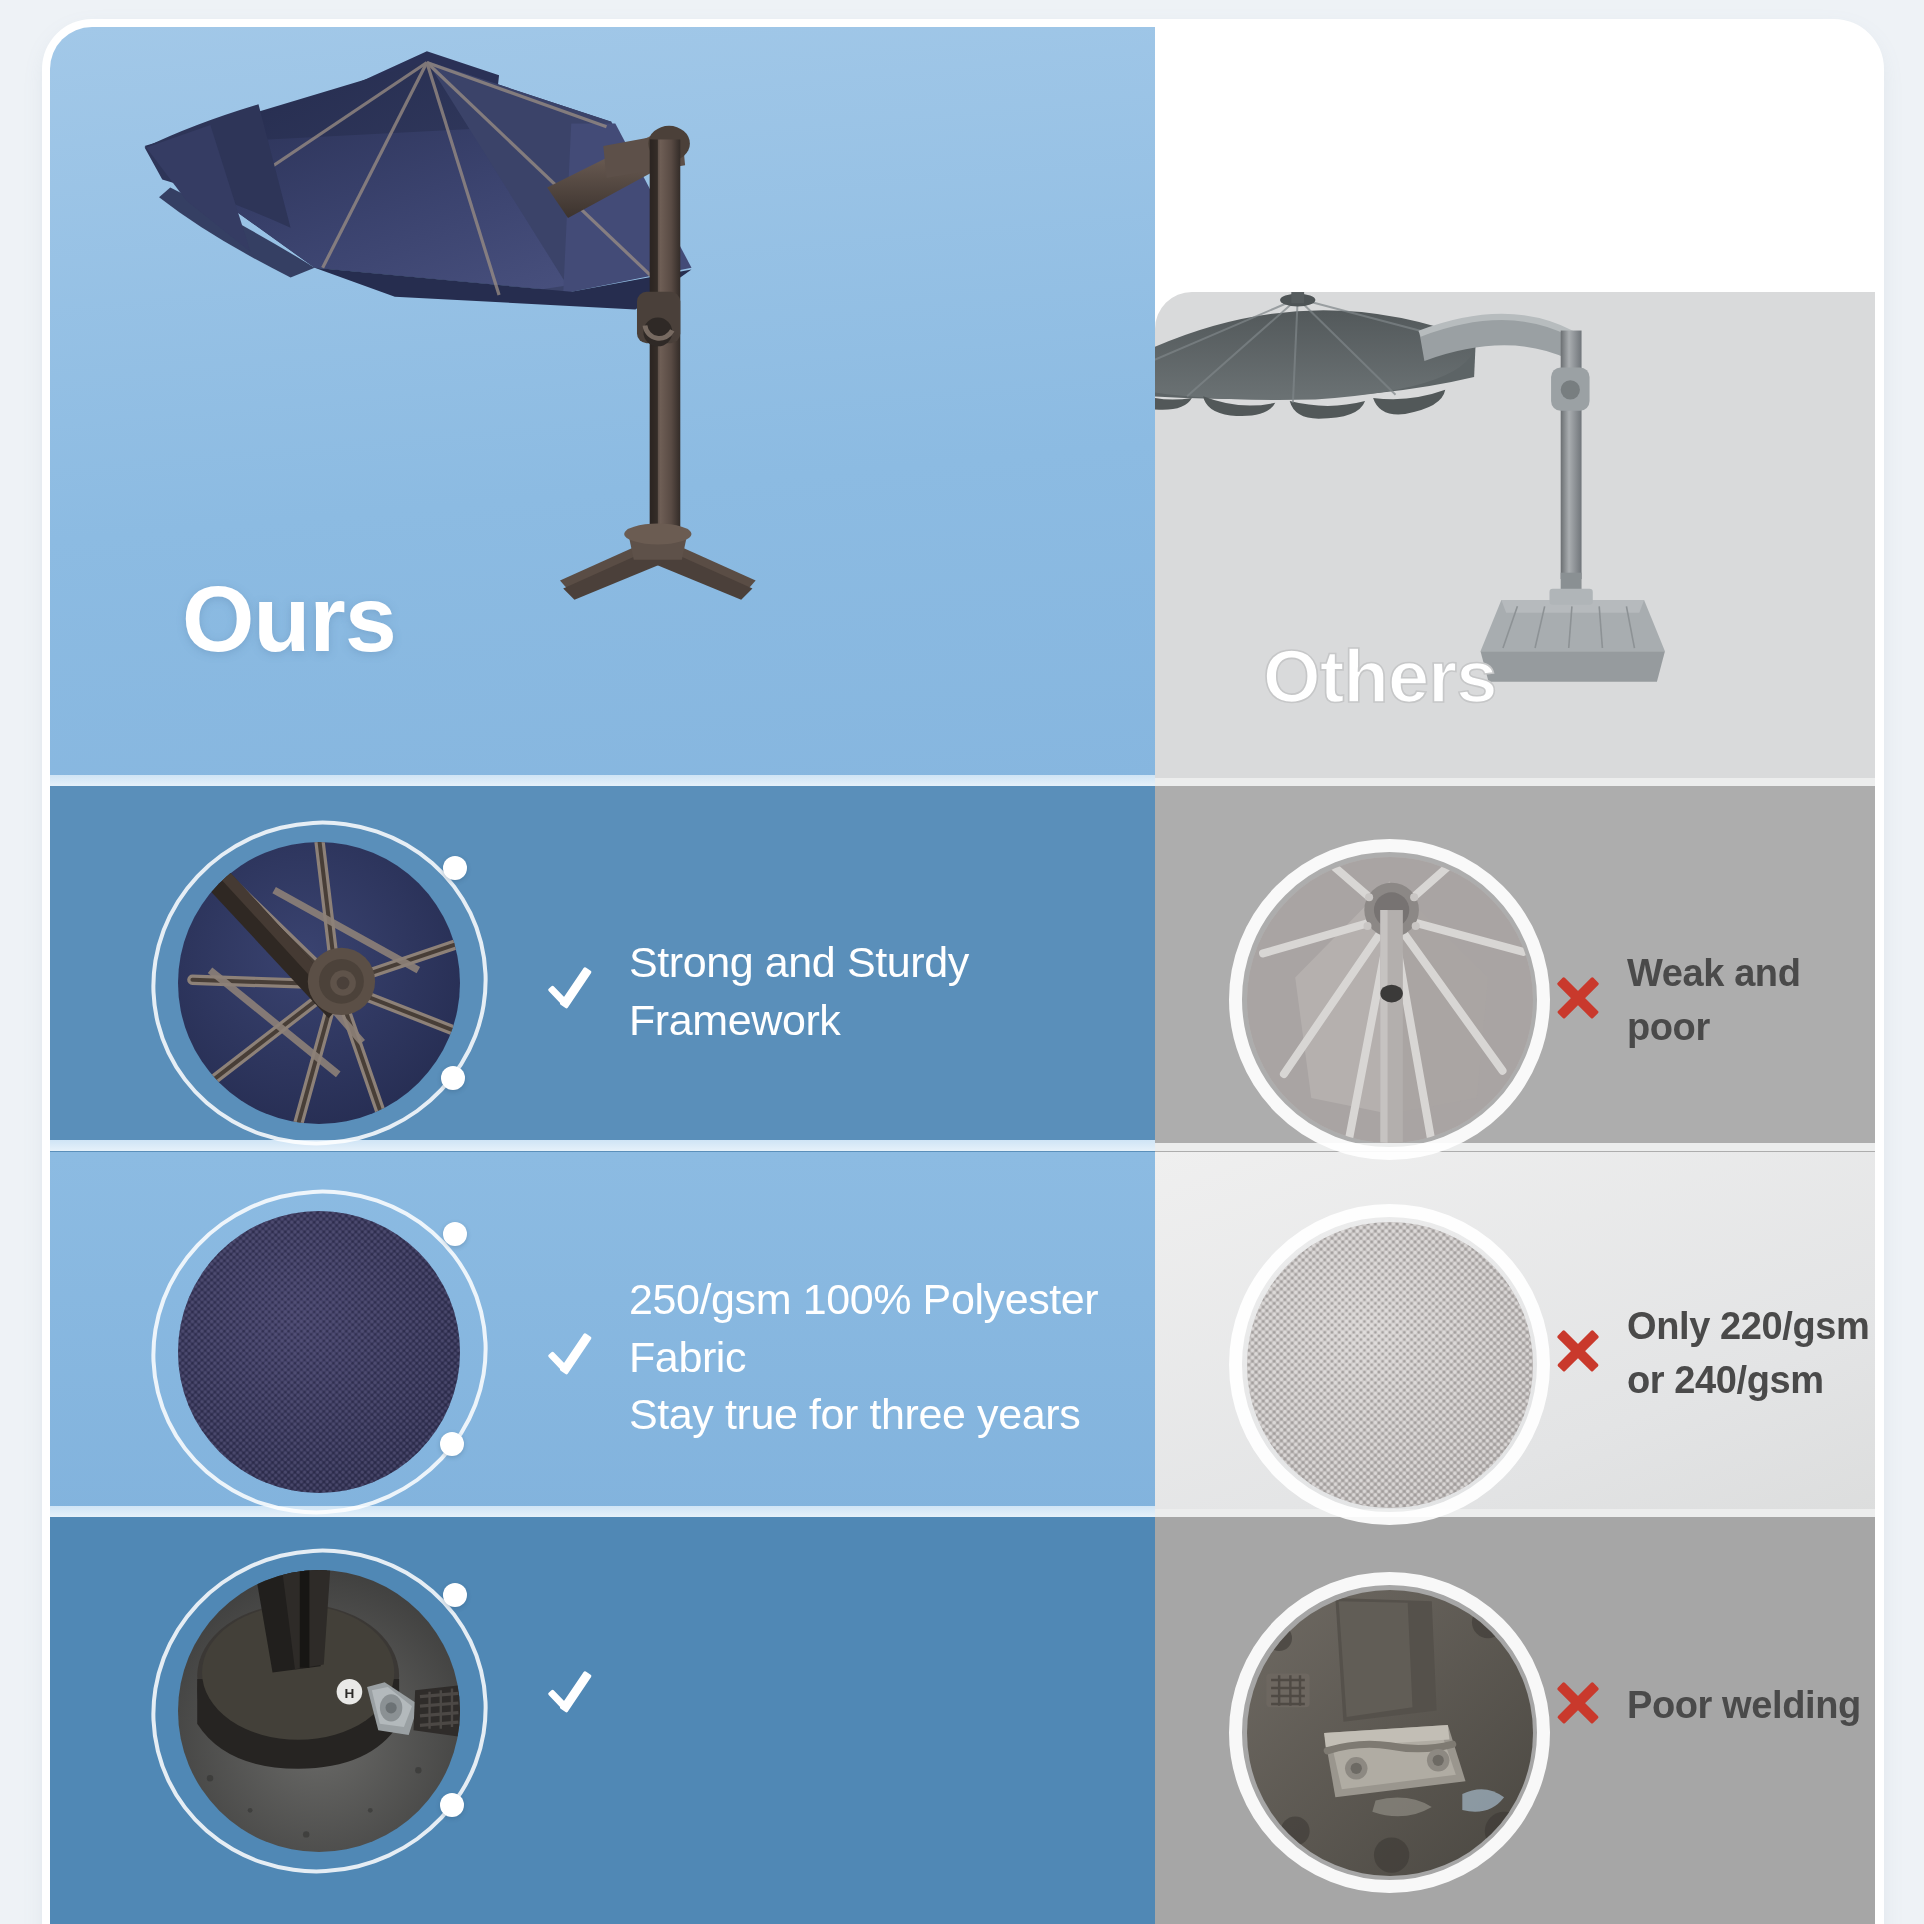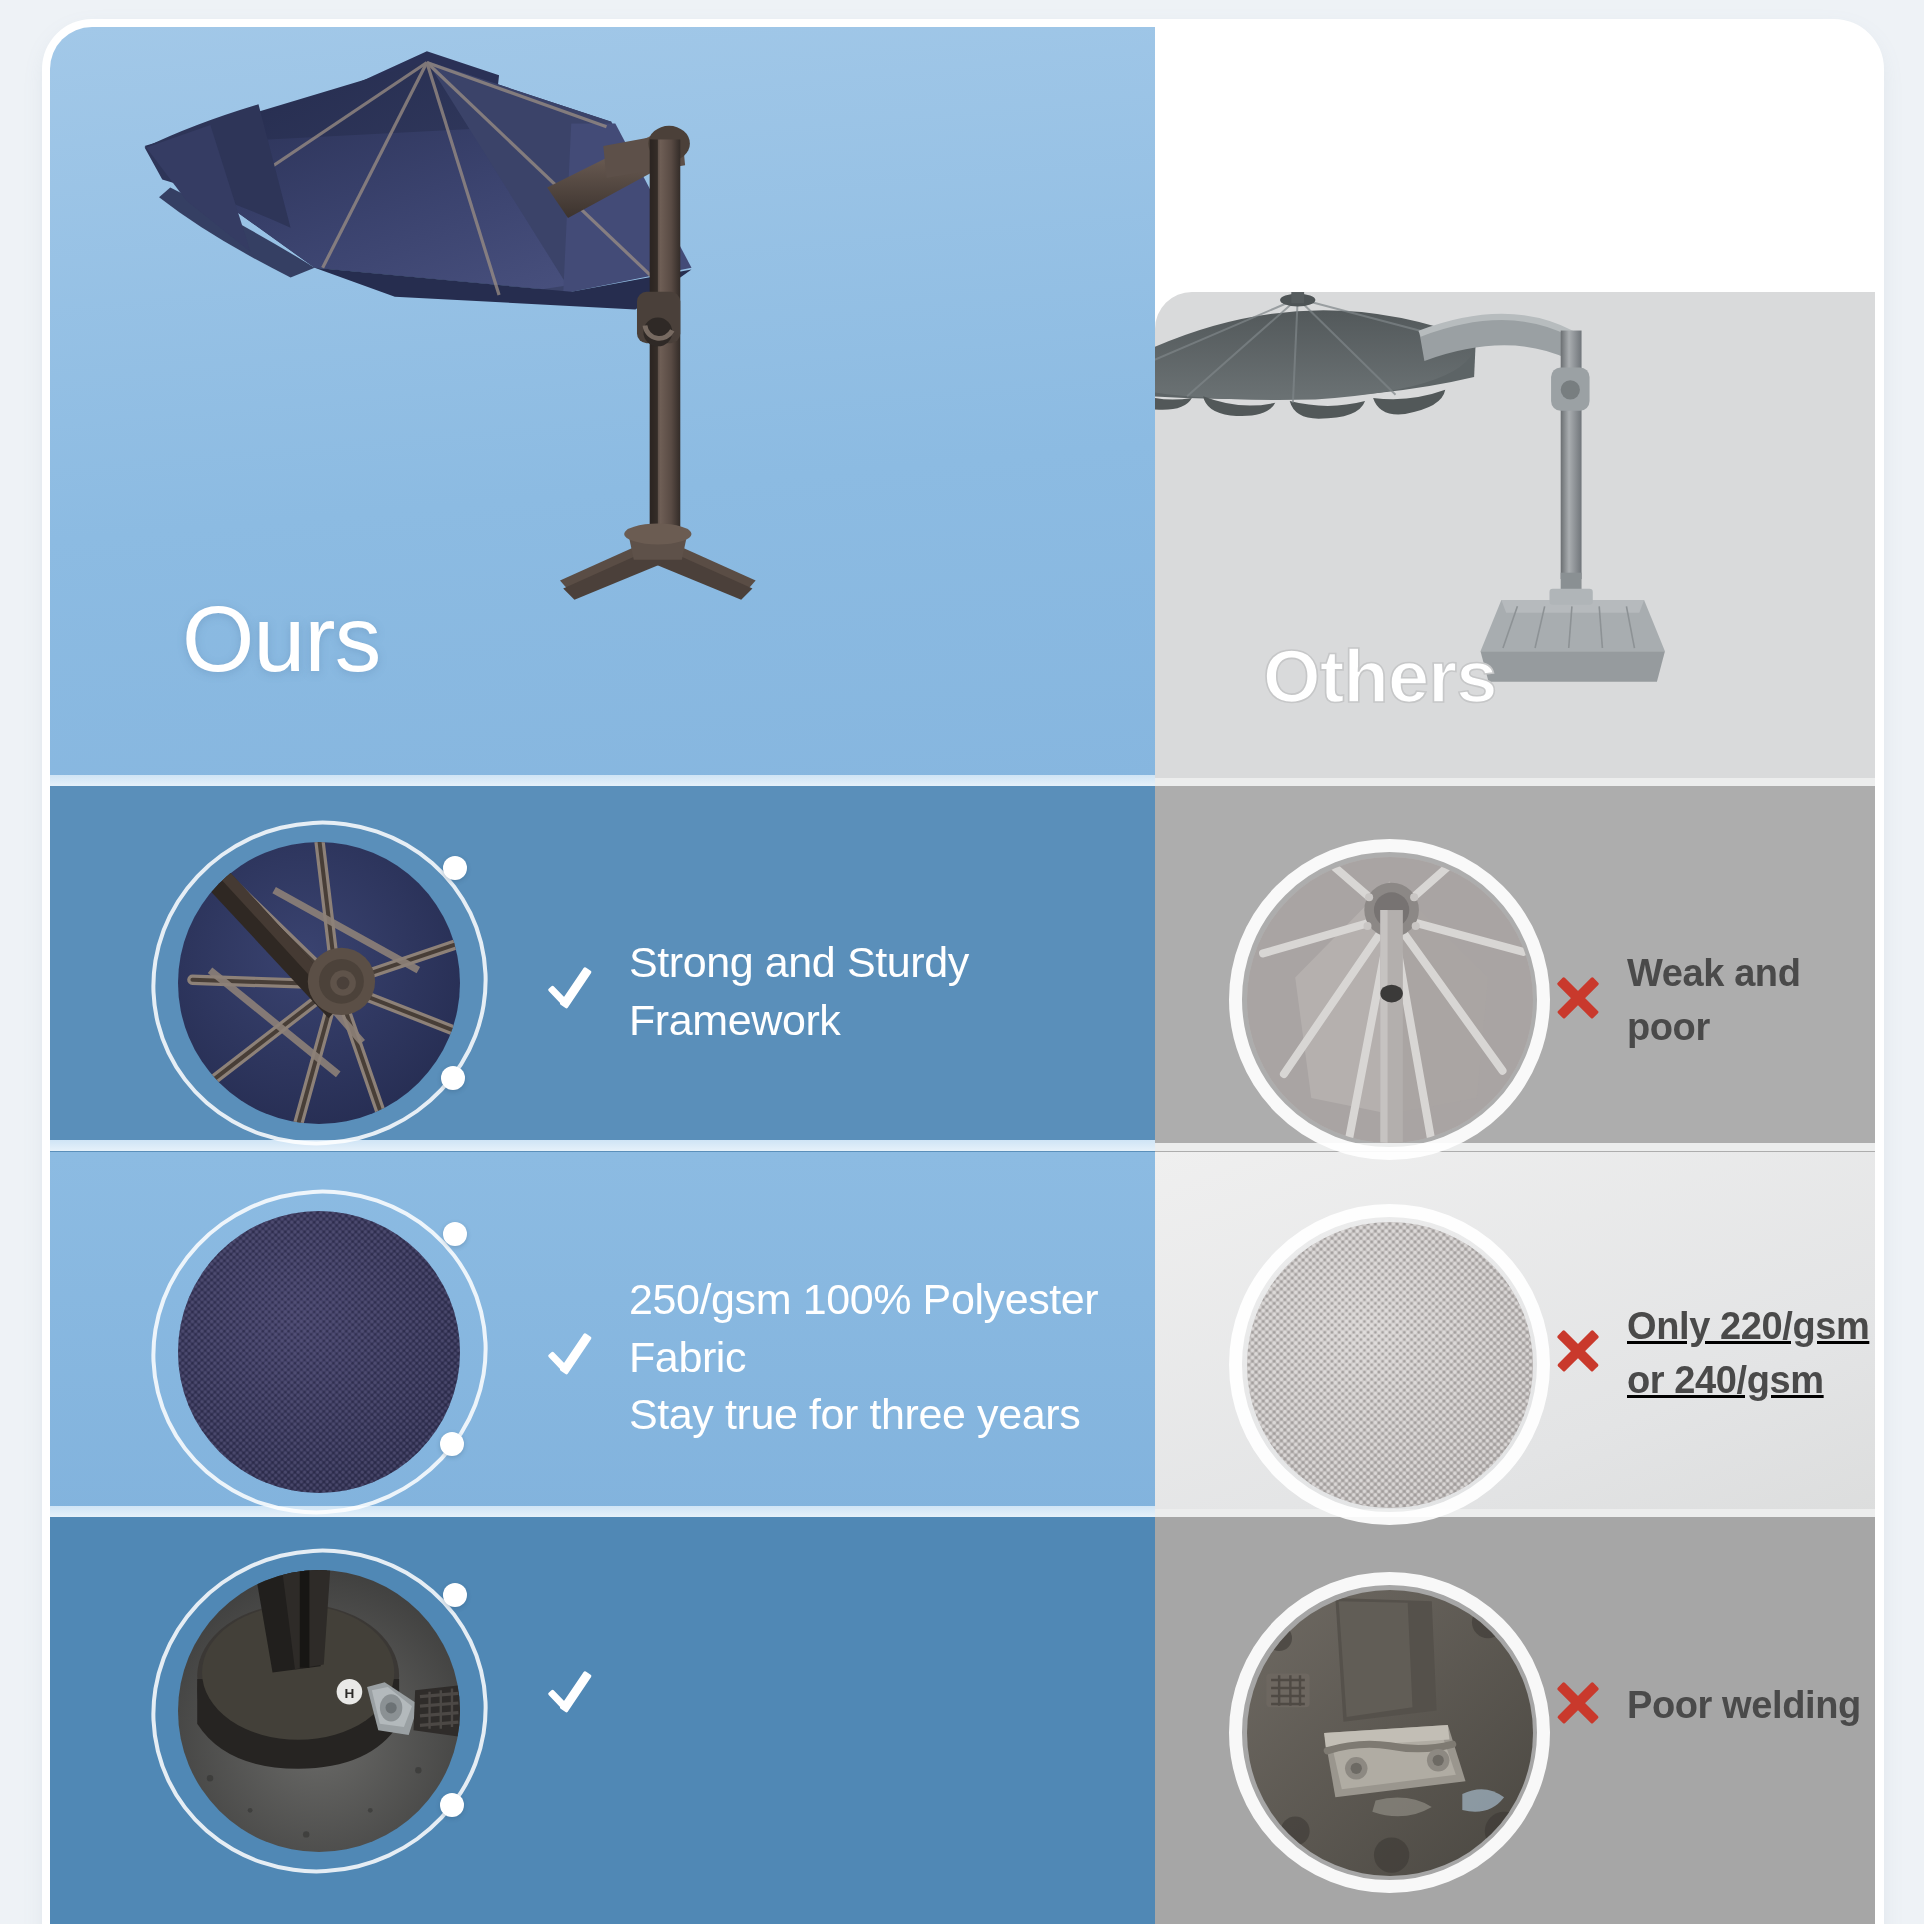--- a/index.html
+++ b/index.html
@@ -44,24 +44,23 @@
   #others-row3 { left:1105px; top:1490px; width:720px; height:433px;  background:#a6a6a6; }
 
   .r-div{ position:absolute; left:1105px; width:720px; height:8px; background:#eceded; }
   #r-div1{ top:751px; }
   #r-div2{ top:1116px; }
   #r-div3{ top:1482px; }
 
   
   #ours-title{
     position:absolute; left:132px; top:539px;
-    font-size:93px; font-weight:normal; color:#ffffff;
+    font-size:93px; font-weight:bold; color:#ffffff;
     letter-spacing:-0.8px;
     text-shadow:0 2.4px 8px rgba(90,130,170,.35);
-    margin-top:20px;
   }
   #others-title{
     position:absolute; left:1213px; top:607px;
     font-size:74px; font-weight:bold; color:#ffffff;
     letter-spacing:-0.8px;
     -webkit-text-stroke:1.6px #c6c7c8;
   }
 
   
   #ours-umbrella{ position:absolute; left:0; top:0; width:1105px; height:759px; }
@@ -444,21 +443,21 @@
             <circle cx="2.2" cy="6.8" r="1.7" fill="#9b9796" opacity=".8"></circle>
           </pattern>
         </defs>
         <rect width="356" height="356" fill="url(#swGray)"></rect>
         <rect width="356" height="356" fill="url(#weaveG)"></rect>
       </svg>
     </div>
     <div class="ring"></div>
   </div>
 
-  <div class="feat" style="left:1500px; top:1235px; width:353px; height:176px;text-decoration:underline;">
+  <div class="feat" style="left:1500px; top:1235px; width:353px; height:176px;">
     <span class="mark xmark"></span>
     <span class="txt others-txt">
       <span class="line">Only 220/gsm</span>
       <span class="line">or 240/gsm</span>
     </span>
   </div>
 
   <div class="circ-wrap" style="left:101px; top:1522px; width:337px; height:324px;">
     <div class="circ">
       <svg viewBox="0 0 352 352" width="282" height="282">

